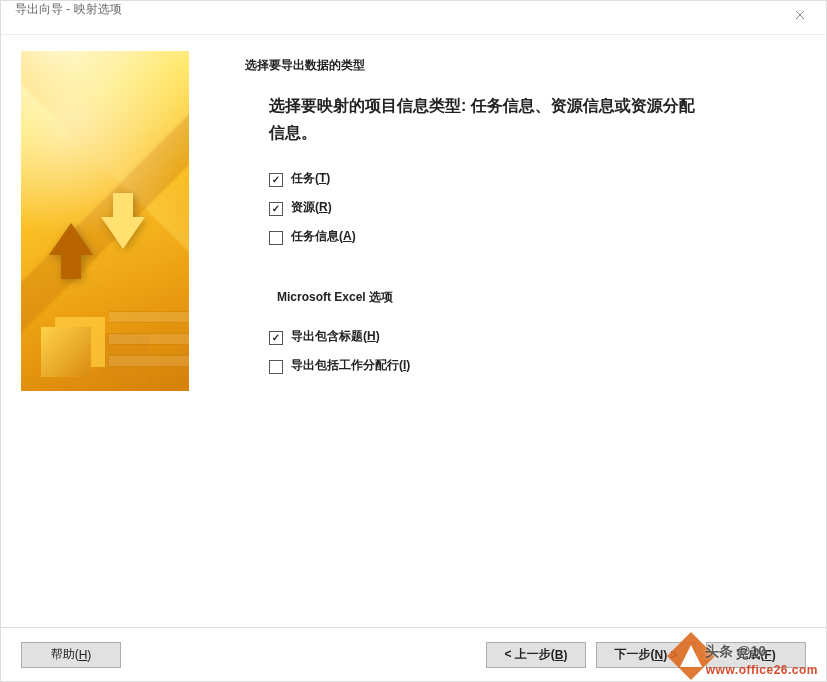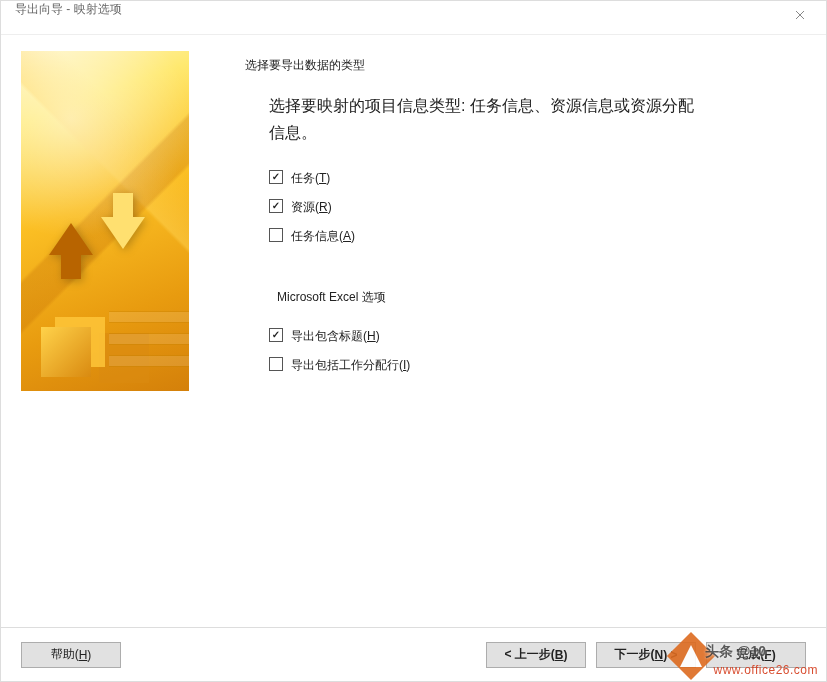--- a/index.html
+++ b/index.html
@@ -109,37 +109,38 @@
       width:80px; height:70px;
       opacity:0.35;
     }
     .sheet-lines div { height:11px; border-top:1px solid #c58000; }
     .sheet-lines div:nth-child(odd){ background:rgba(255,255,255,0.35);}
     .form {
       flex: 1;
       padding-left: 56px;
       padding-top: 6px;
       color: #222;
+      font-weight: bold;
     }
     .section-title {
       font-size: 12px;
       color: #222;
       margin-bottom: 18px;
     }
     .section-desc {
       font-size: 16px;
       color: #222;
       margin-left: 24px;
       margin-bottom: 24px;
       line-height: 1.7;
       max-width: 430px;
     }
     .chk-row {
       display: flex;
-      align-items: flex-start;
+      align-items: flex-end;
       margin-left: 24px;
       margin-bottom: 12px;
     }
     .chk {
       width: 14px; height: 14px;
       border: 1px solid #555;
       margin-right: 8px;
       display: inline-flex;
       align-items: center;
       justify-content: center;
@@ -181,21 +182,21 @@
       user-select: none;
     }
     .footer-right { display:flex; gap:10px;font-weight:bold; }
     .ulet { text-decoration: underline; }
     .watermark {
       position: absolute;
       right: 8px;
       bottom: 4px;
       color: #d43a1a;
       font-size: 12px;
-      font-weight: normal;
+      font-weight: bold;
       letter-spacing: 0.5px;
       opacity: 0.9;
       pointer-events: none;
     }
     .wm-overlay {
       position: absolute;
       right: 60px;
       bottom: 20px;
       color: #444;
       font-size: 14px;

